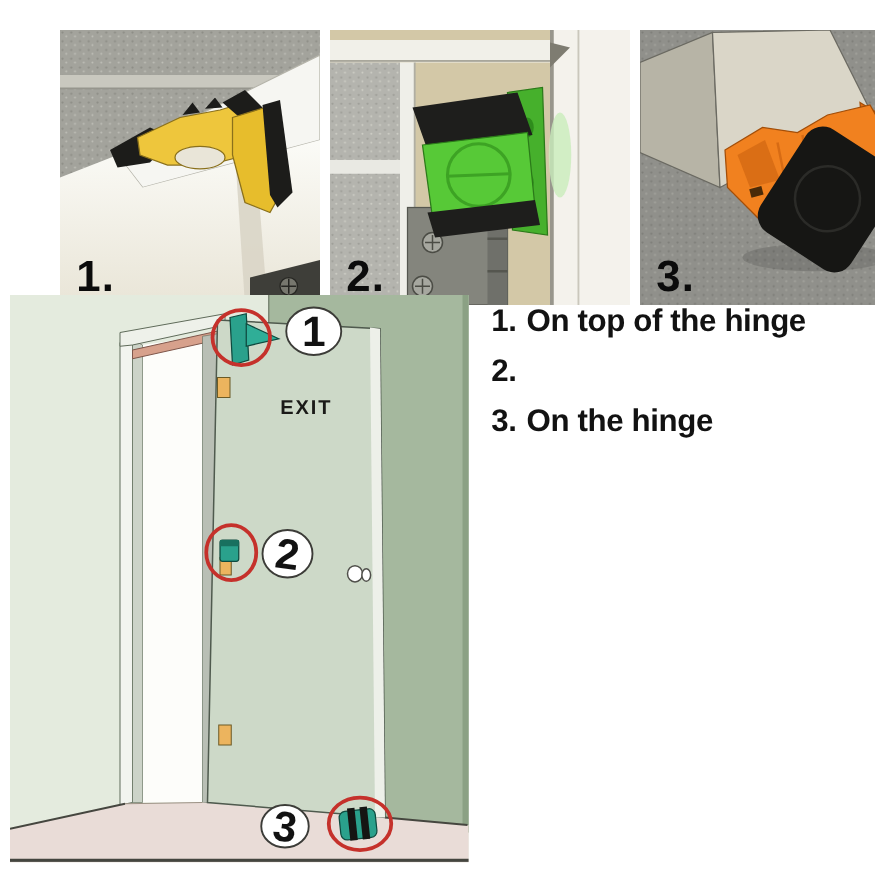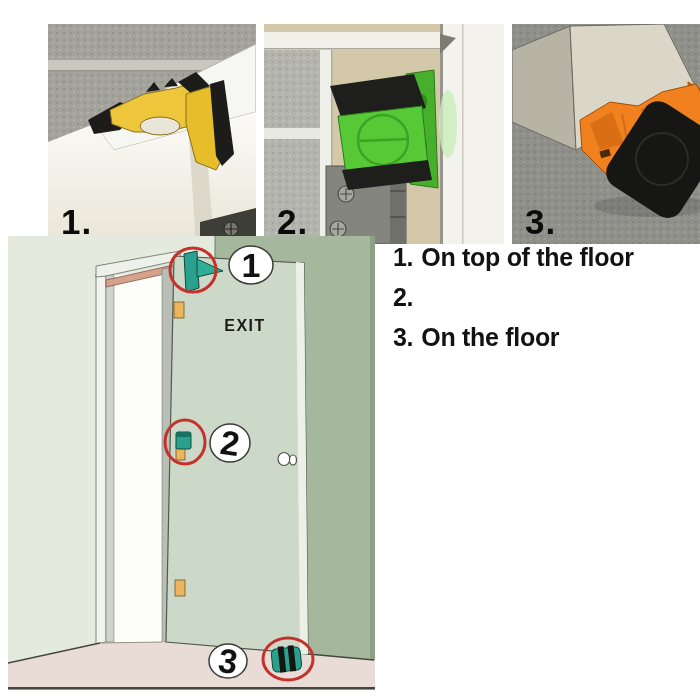--- a/index.html
+++ b/index.html
@@ -218,24 +218,24 @@
         <text class="badge-num" x="222" y="219" text-anchor="middle" transform="rotate(8 222 207)">2</text>
         <ellipse cx="220" cy="425" rx="19" ry="17" fill="#ffffff" stroke="#3c3c38" stroke-width="1.5"></ellipse>
         <text class="badge-num" x="220" y="437" text-anchor="middle" transform="rotate(8 220 425)">3</text>
       </g>
     </svg>
   </div>
 
   <div class="instructions">
     <div class="instr">
       <span class="num">1.</span>
-      <span class="txt">On top of the floor</span>
+      <span class="txt">On top of the hinge</span>
     </div>
     <div class="instr">
       <span class="num">2.</span>
     </div>
     <div class="instr">
       <span class="num">3.</span>
-      <span class="txt">On the floor</span>
+      <span class="txt">On the hinge</span>
     </div>
   </div>
 
 </div>
 
 </body></html>

